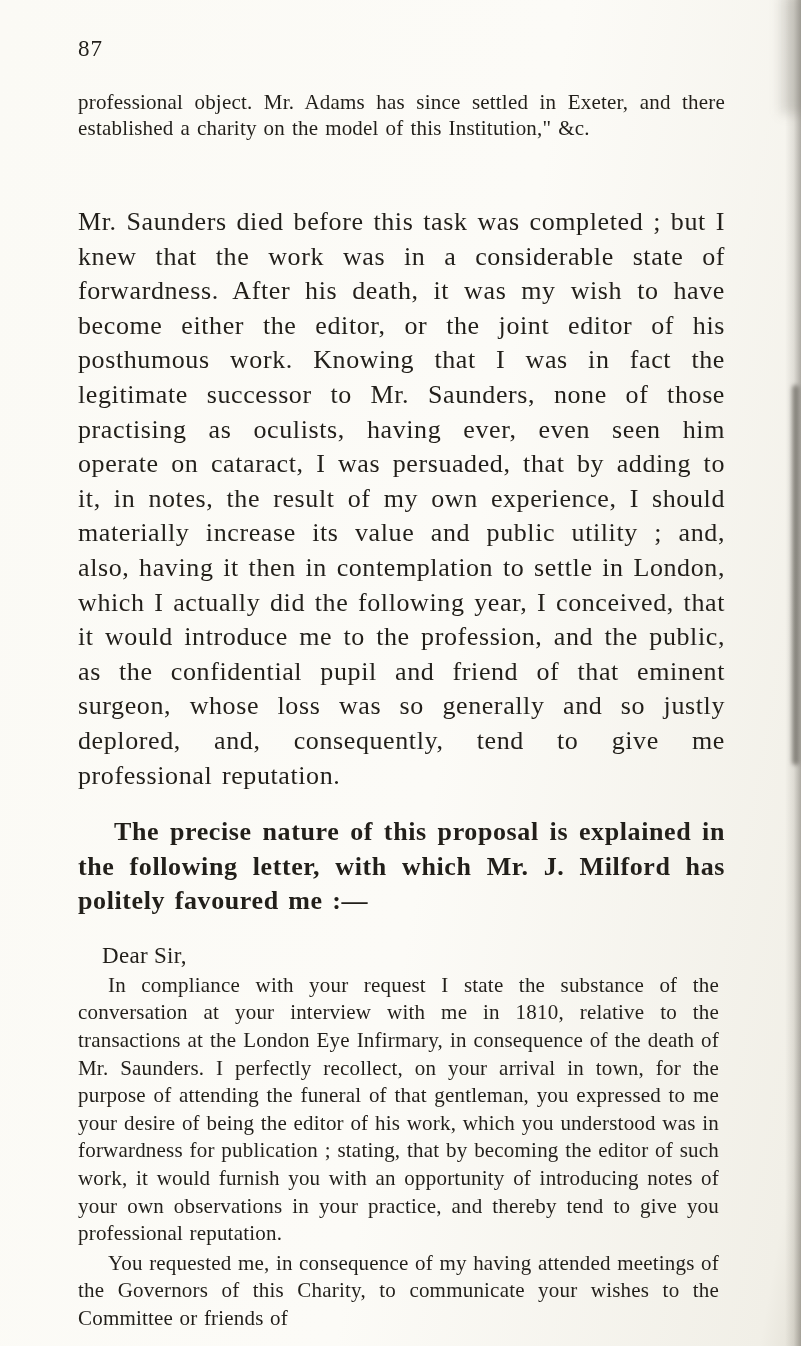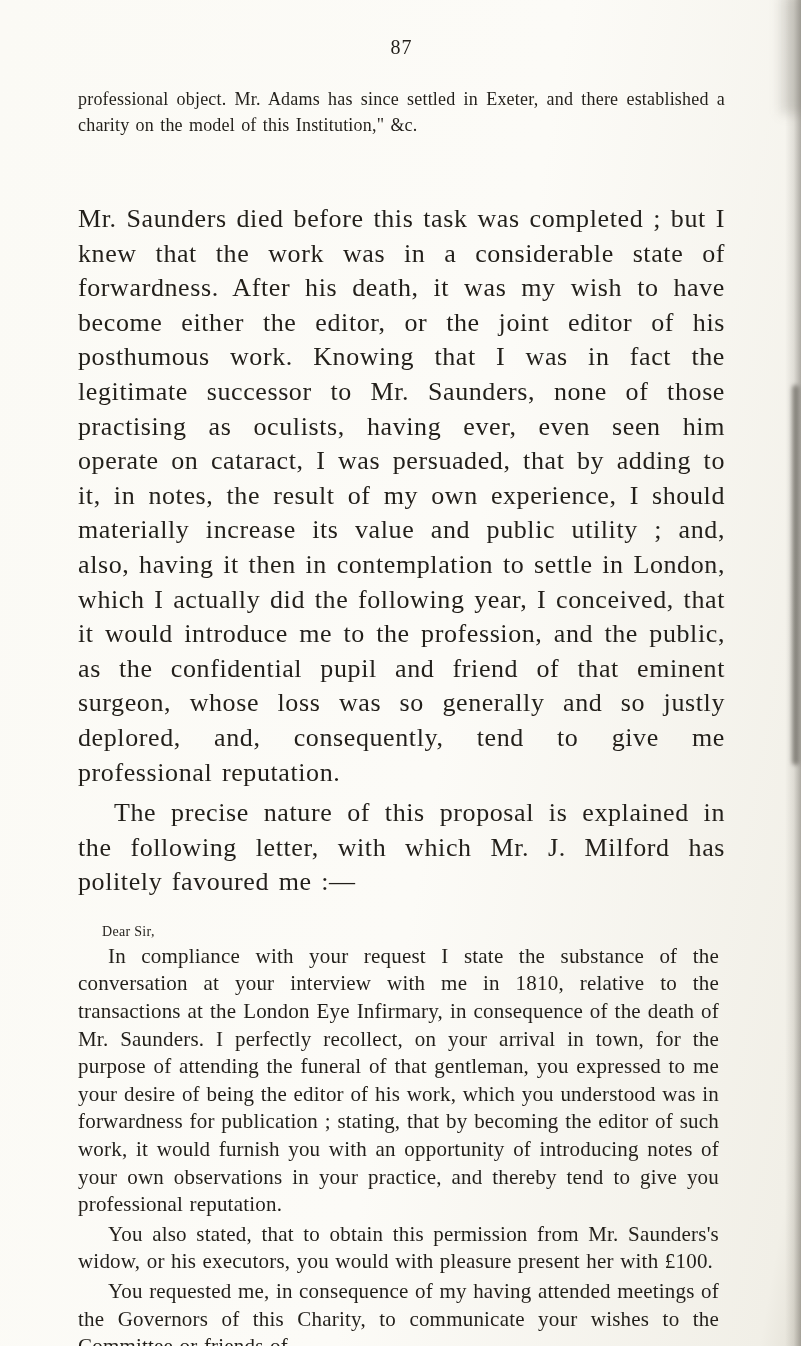--- a/index.html
+++ b/index.html
@@ -16,53 +16,53 @@
     position: relative;
     width: 801px;
     height: 1346px;
     box-sizing: border-box;
     background: linear-gradient(100deg, var(--paper, #fbfaf5) 0%, #fcfbf7 55%, #f1efe7 96%, #e3e0d6 100%);
     color: var(--ink, #221f1a);
     padding: 36px 76px 18px 78px;
     overflow: hidden;
   }
   .page-number {
-    text-align: center;
-    font-size: 20px;
+    font-size: 23px;
     letter-spacing: 1px;
   }
   .header-note {
     margin: 28px 0 0 0;
-    font-size: 18px;
+    font-size: 21px;
     line-height: 25.5px;
     text-align: justify;
     letter-spacing: 0.2px;
     word-spacing: 1.5px;
   }
   .body-para {
     margin: 0;
     font-size: 26px;
     line-height: 34.6px;
     text-align: justify;
     letter-spacing: 0.6px;
     word-spacing: 2.5px;
   }
   .body-para.first {
     margin-top: 64px;
   }
   .body-para.second {
-    margin-top: 6px;
+    margin-top: 22px;
     text-indent: 36px;
+    font-weight: bold;
   }
   .letter {
     margin-top: 24px;
   }
   .salutation {
     margin: 0 0 3px 24px;
-    font-size: 14px;
+    font-size: 23px;
     letter-spacing: 0.3px;
   }
   .letter-para {
     margin: 0 6px 2px 0;
     font-size: 21px;
     line-height: 27.6px;
     text-align: justify;
     text-indent: 30px;
     letter-spacing: 0.2px;
     word-spacing: 1px;
@@ -108,21 +108,20 @@
 
   <p class="header-note">professional object.  Mr. Adams has since settled in Exeter, and there established a charity on the model of this Institution," &amp;c.</p>
 
   <p class="body-para first">Mr. Saunders died before this task was completed ; but I knew that the work was in a considerable state of forwardness.  After his death, it was my wish to have become either the editor, or the joint editor of his posthumous work.  Knowing that I was in fact the legitimate successor to Mr. Saunders, none of those practising as oculists, having ever, even seen him operate on cataract, I was persuaded, that by adding to it, in notes, the result of my own experience, I should materially increase its value and public utility ; and, also, having it then in contemplation to settle in London, which I actually did the following year, I conceived, that it would introduce me to the profession, and the public, as the confidential pupil and friend of that eminent surgeon, whose loss was so generally and so justly deplored, and, consequently, tend to give me professional reputation.</p>
 
   <p class="body-para second">The precise nature of this proposal is explained in the following letter, with which Mr. J. Milford has politely favoured me :—</p>
 
   <div class="letter">
     <p class="salutation">Dear Sir,</p>
     <p class="letter-para">In compliance with your request I state the substance of the conversation at your interview with me in 1810, relative to the transactions at the London Eye Infirmary, in consequence of the death of Mr. Saunders.  I perfectly recollect, on your arrival in town, for the purpose of attending the funeral of that gentleman, you expressed to me your desire of being the editor of his work, which you understood was in forwardness for publication ; stating, that by becoming the editor of such work, it would furnish you with an opportunity of introducing notes of your own observations in your practice, and thereby tend to give you professional reputation.</p>
-    <p class="letter-para">You also stated, that to obtain this permission from Mr. Saunders's widow, or his executors, you would with pleasure present her with £100.</p>
     <p class="letter-para">You requested me, in consequence of my having attended meetings of the Governors of this Charity, to communicate your wishes to the Committee or friends of</p>
   </div>
 
   <div class="scan-corner"></div>
   <div class="scan-smudge"></div>
   <div class="scan-edge"></div>
 
 </div>
 
 </body></html>

